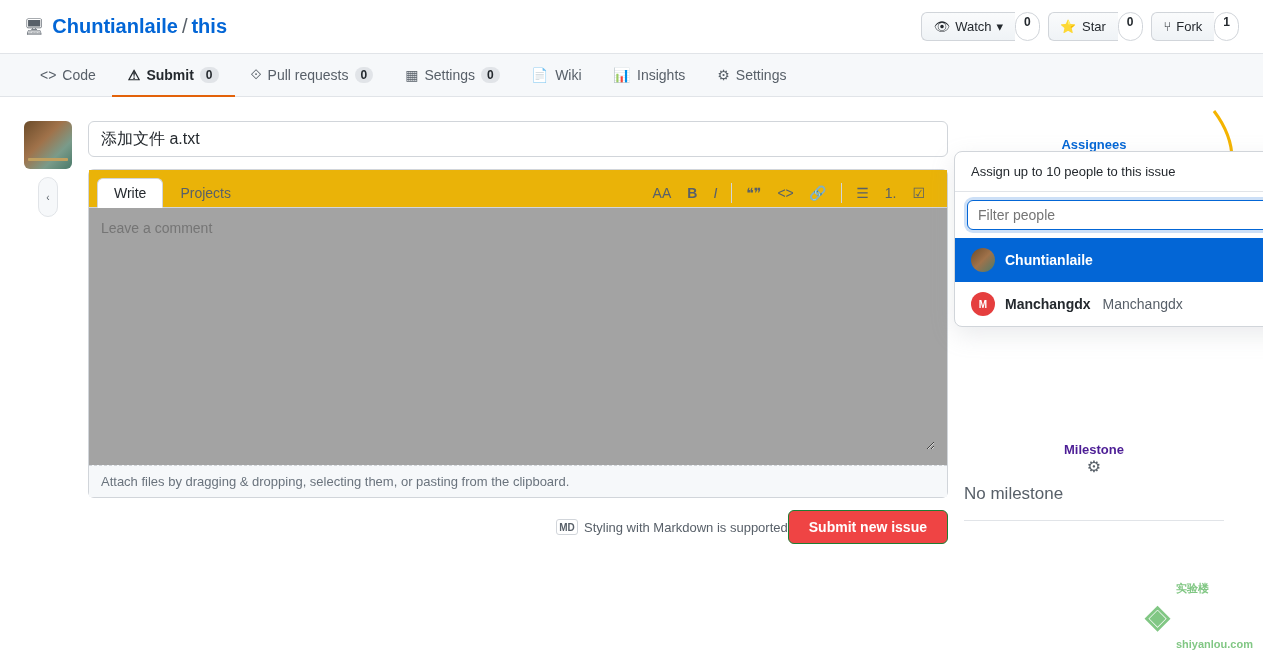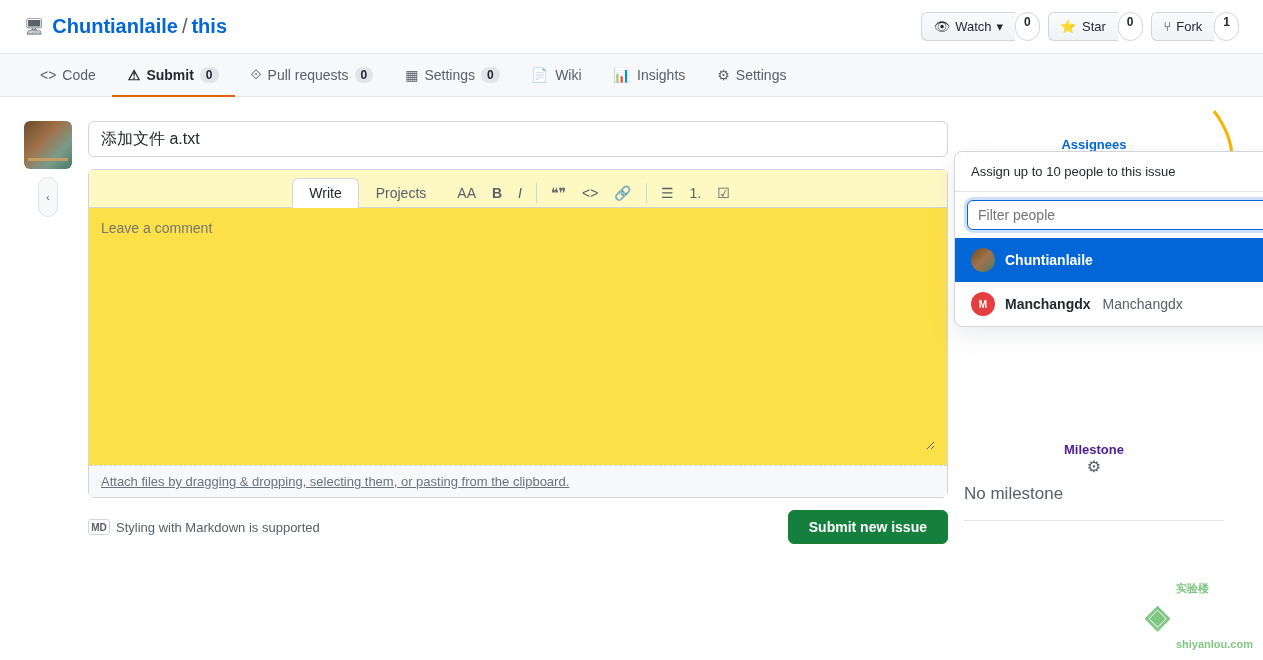--- a/index.html
+++ b/index.html
@@ -173,24 +173,24 @@
     }
 
     .editor-container {
       border: 1px solid #d1d5da;
       border-radius: 6px;
       overflow: visible;
     }
     .editor-tabs {
       display: flex;
       align-items: center;
-      justify-content: center;
+      justify-content: space-between;
       padding: 8px 8px 0;
       border-bottom: 1px solid #d1d5da;
-      background: #fef9c3;
+      background: #eab308;
     }
     .editor-tab-group {
       display: flex;
       gap: 0;
     }
     .editor-tab {
       padding: 6px 16px;
       font-size: 14px;
       cursor: pointer;
       border: 1px solid transparent;
@@ -224,21 +224,21 @@
       align-items: center;
     }
     .toolbar-divider {
       width: 1px;
       height: 20px;
       background: #d1d5da;
       margin: 0 4px;
     }
 
     .editor-body {
-      background: #fde047;
+      background: #a3a3a3;
       min-height: 230px;
       padding: 12px;
       position: relative;
     }
     .editor-resize {
       width: 100%;
       min-height: 230px;
       border: none;
       outline: none;
       resize: vertical;
@@ -246,27 +246,26 @@
       color: #24292e;
       background: transparent;
       font-family: inherit;
     }
     .editor-footer-attach {
       padding: 8px 12px;
       border-top: 1px dashed #d1d5da;
       color: #6a737d;
       font-size: 13px;
       background: #f6f8fa;
-      text-decoration: underline;
     }
 
     .form-actions {
       display: flex;
       align-items: center;
-      justify-content: space-between;
+      justify-content: flex-end;
       margin-top: 12px;
     }
     .markdown-note {
       display: flex;
       align-items: center;
       gap: 6px;
       color: #586069;
       font-size: 13px;
     }
     .md-icon {
@@ -276,21 +275,21 @@
       width: 22px;
       height: 16px;
       border: 1px solid #d1d5da;
       border-radius: 3px;
       font-size: 10px;
       font-weight: bold;
       color: #586069;
     }
     .btn-submit {
       padding: 8px 20px;
-      background: #15803d;
+      background: #ef4444;
       color: #fff;
       border: 1px solid #1e7e34;
       border-radius: 6px;
       font-size: 14px;
       font-weight: 600;
       cursor: pointer;
     }
 
     
     .sidebar {

